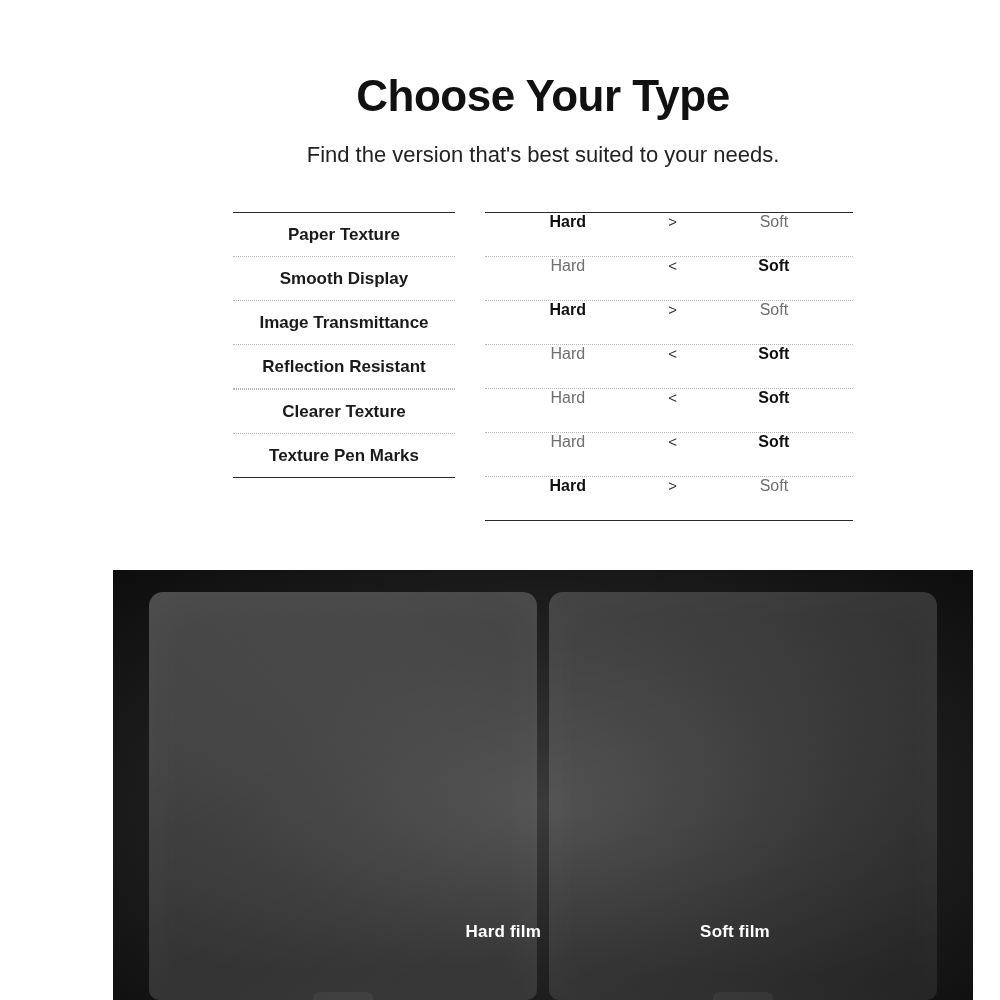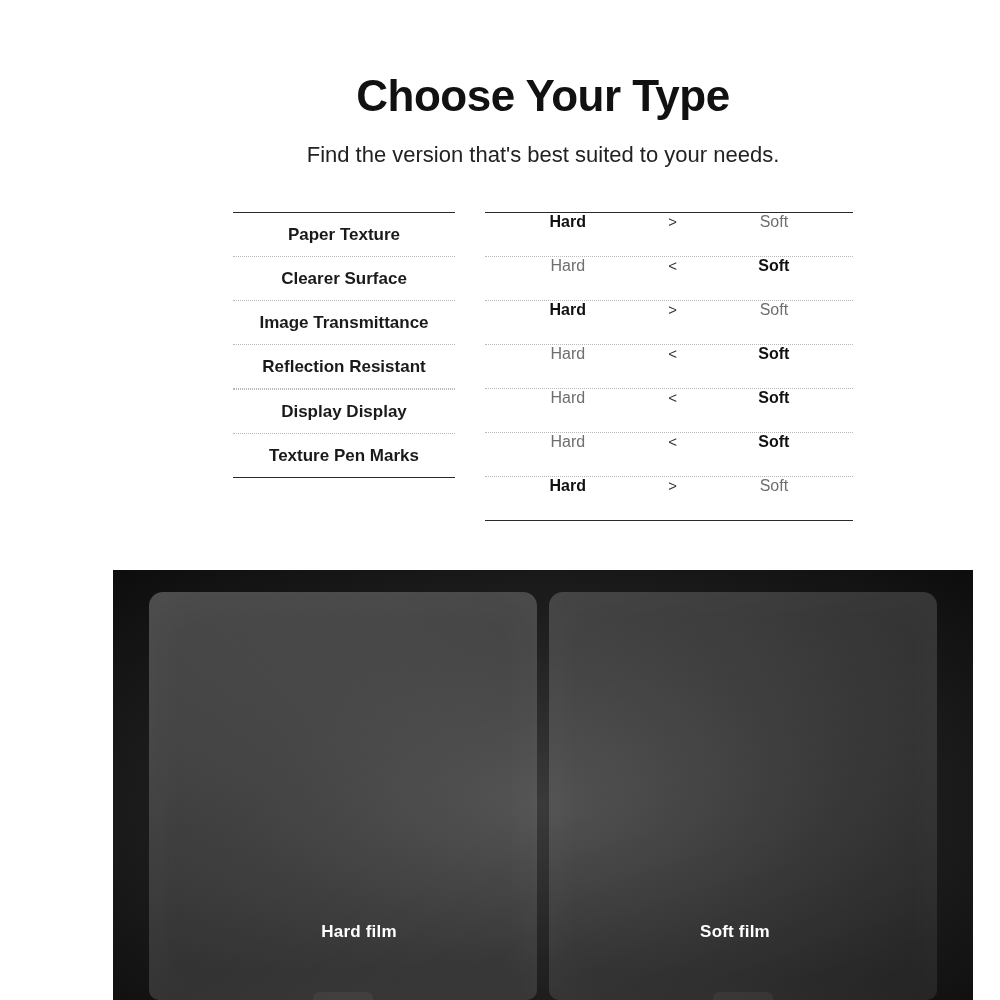--- a/index.html
+++ b/index.html
@@ -167,28 +167,28 @@
   <div class="header">
     <h1 class="title">Choose Your Type</h1>
     <p class="subtitle">Find the version that's best suited to your needs.</p>
   </div>
 
   <div class="table-wrap">
     <div class="col-left">
         <div class="rule-solid"></div>
         <div class="feature-row">Paper Texture</div>
         <div class="rule-dotted"></div>
-        <div class="feature-row">Clearer Surface</div>
+        <div class="feature-row">Smooth Display</div>
         <div class="rule-dotted"></div>
         <div class="feature-row">Image Transmittance</div>
         <div class="rule-dotted"></div>
         <div class="feature-row">Reflection Resistant</div>
         <div class="rule-dotted"></div>
         <div class="rule-dotted"></div>
-        <div class="feature-row">Display Display</div>
+        <div class="feature-row">Clearer Texture</div>
         <div class="rule-dotted"></div>
         <div class="feature-row">Texture Pen Marks</div>
         <div class="rule-solid"></div>
       </div>
     <div class="col-right">
         <div class="rule-solid"></div>
         <div class="value-row">
           <span class="cell-hard strong">Hard</span>
           <span class="cell-op">&gt;</span>
           <span class="cell-soft weak">Soft</span>
@@ -233,17 +233,17 @@
       </div>
   </div>
 
   <div class="photo">
     <div class="film film-hard">
       <div class="notch"></div>
     </div>
     <div class="film film-soft">
       <div class="notch"></div>
     </div>
-    <div class="film-label" style="left:52px; width:388px;">Hard film</div>
+    <div class="film-label" style="left:40px; width:388px;text-align:right;">Hard film</div>
     <div class="film-label" style="left:412px; width:420px;">Soft film</div>
   </div>
 
 </div>
 
 </body></html>

